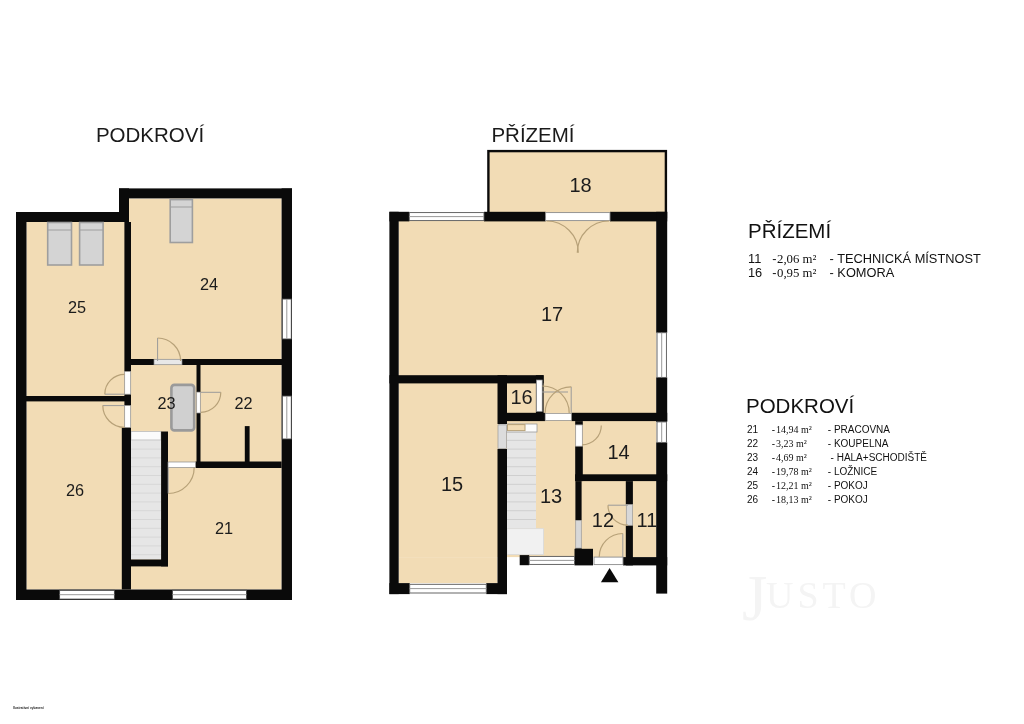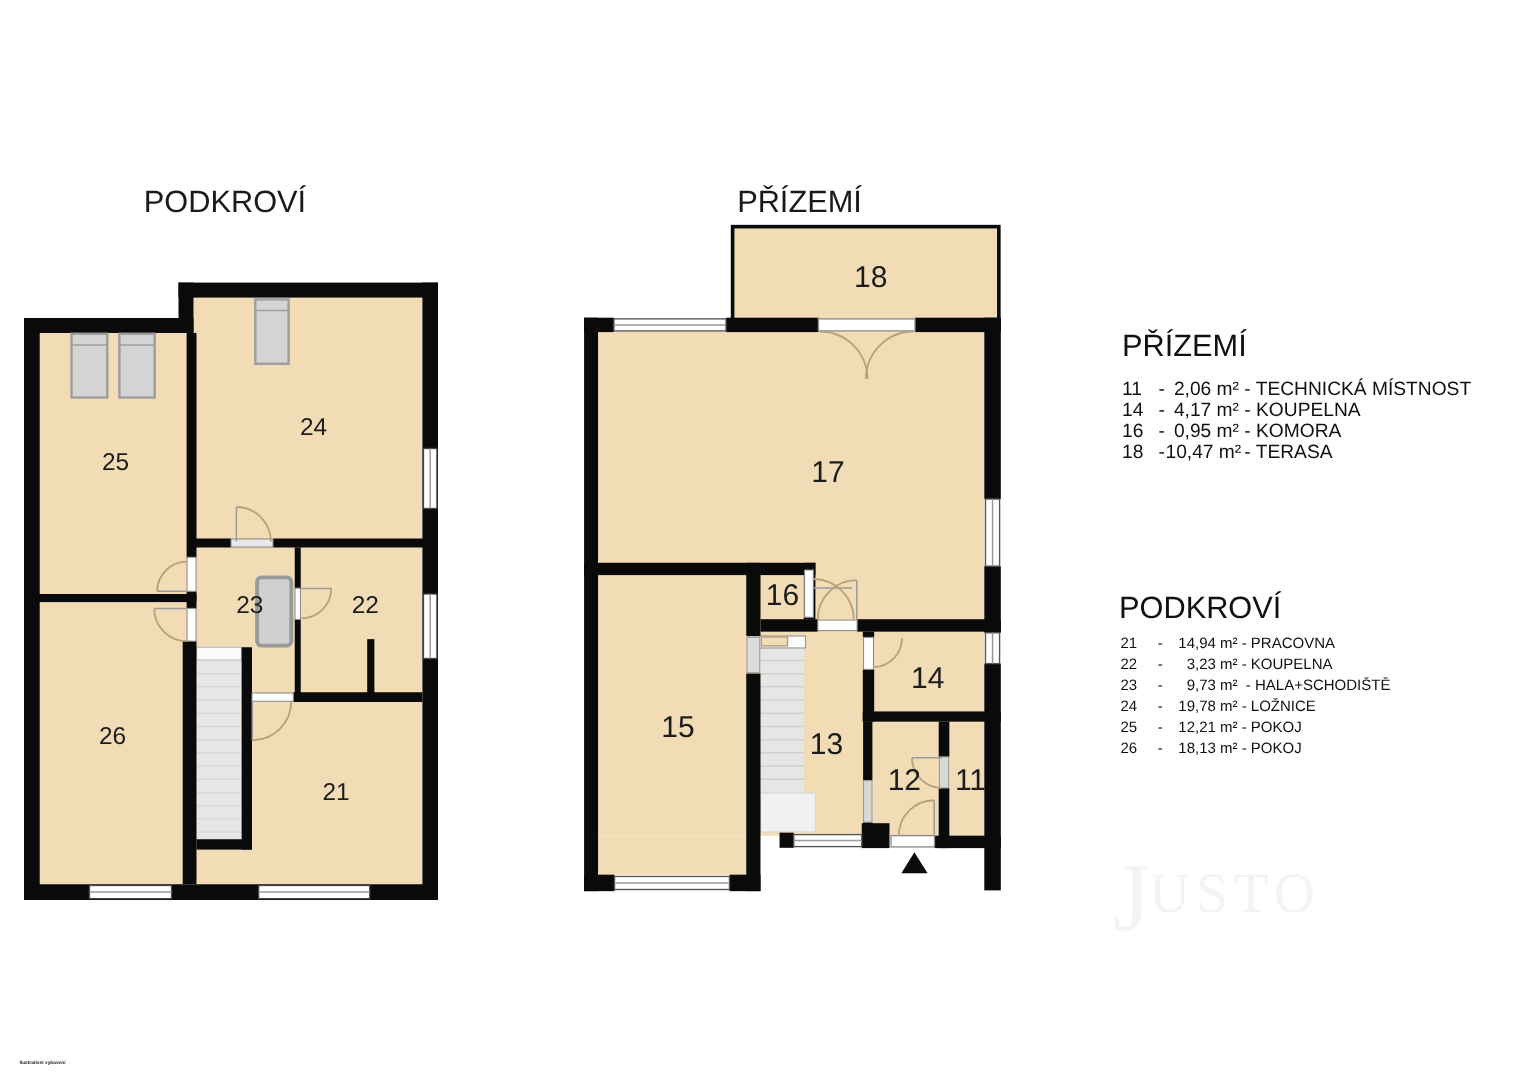--- a/index.html
+++ b/index.html
@@ -1,21 +1,21 @@
 <!DOCTYPE html>
 <html><head>
 <meta charset="utf-8">
 <style>
   html,body{margin:0;padding:0;}
   body{width:1024px;height:724px;background:#ffffff;font-family:"Liberation Sans",sans-serif;overflow:hidden;position:relative;}
   .abs{position:absolute;}
   svg.plans text{font-family:"Liberation Sans",sans-serif;fill:#1c1c1c;}
   .n{display:inline-block;width:24px;}
   .d{display:inline-block;width:5px;text-align:center;}
-  .a{display:inline-block;width:49px;text-align:right;}
+  .a{display:inline-block;width:49px;font-family:Liberation Serif, serif;}
 </style>
 </head>
 <body>
 
 <div class="abs" style="left:50px;top:122.5px;width:200px;text-align:center;font-size:20.5px;color:#1a1a1a;">PODKROVÍ</div>
 
 <div class="abs" style="left:433px;top:122.5px;width:200px;text-align:center;font-size:20.5px;color:#1a1a1a;">PŘÍZEMÍ</div>
 
 <svg class="abs plans" style="left:0;top:0;" width="1024" height="724" viewBox="0 0 1024 724">
 <g id="planA">
@@ -301,31 +301,29 @@
 <text x="602.9" y="526.5" font-size="20" text-anchor="middle">12</text>
 
 <text x="647" y="526.5" font-size="20" text-anchor="middle">11</text>
 </g>
 </svg>
 
 <div class="abs" style="left:748px;top:219.4px;font-size:20.5px;color:#111;">PŘÍZEMÍ</div>
 
 <div class="abs" id="leg1" style="left:748px;top:252px;font-size:12.8px;line-height:14.06px;color:#111;white-space:nowrap;">
 <div><span class="n">11</span><span class="d">-</span><span class="a">2,06 m²</span> - TECHNICKÁ MÍSTNOST</div>
-<div><span class="n">14</span><span class="d">-</span><span class="a">4,17 m²</span> - KOUPELNA</div>
 <div><span class="n">16</span><span class="d">-</span><span class="a">0,95 m²</span> - KOMORA</div>
-<div><span class="n">18</span><span class="d">-</span><span class="a">10,47 m²</span> - TERASA</div>
 </div>
 
 <div class="abs" style="left:746px;top:393.6px;font-size:20.5px;color:#111;">PODKROVÍ</div>
 
 <div class="abs" id="leg2" style="left:747px;top:422.8px;font-size:10px;line-height:14.06px;color:#111;white-space:nowrap;">
 <div><span class="n">21</span><span class="d">-</span><span class="a">14,94 m²</span> - PRACOVNA</div>
 <div><span class="n">22</span><span class="d">-</span><span class="a">3,23 m²</span> - KOUPELNA</div>
-<div><span class="n">23</span><span class="d">-</span><span class="a">9,73 m²</span>&nbsp; - HALA+SCHODIŠTĚ</div>
+<div><span class="n">23</span><span class="d">-</span><span class="a">4,69 m²</span>&nbsp; - HALA+SCHODIŠTĚ</div>
 <div><span class="n">24</span><span class="d">-</span><span class="a">19,78 m²</span> - LOŽNICE</div>
 <div><span class="n">25</span><span class="d">-</span><span class="a">12,21 m²</span> - POKOJ</div>
 <div><span class="n">26</span><span class="d">-</span><span class="a">18,13 m²</span> - POKOJ</div>
 </div>
 
 <svg class="abs" style="left:0;top:0;" width="1024" height="724" viewBox="0 0 1024 724">
 <text x="742" y="620" font-family="Liberation Serif" font-size="65" fill="#f4f4f4">J</text>
 <text x="766" y="608" font-family="Liberation Serif" font-size="38" letter-spacing="4" fill="#f4f4f4">USTO</text>
 </svg>
 

